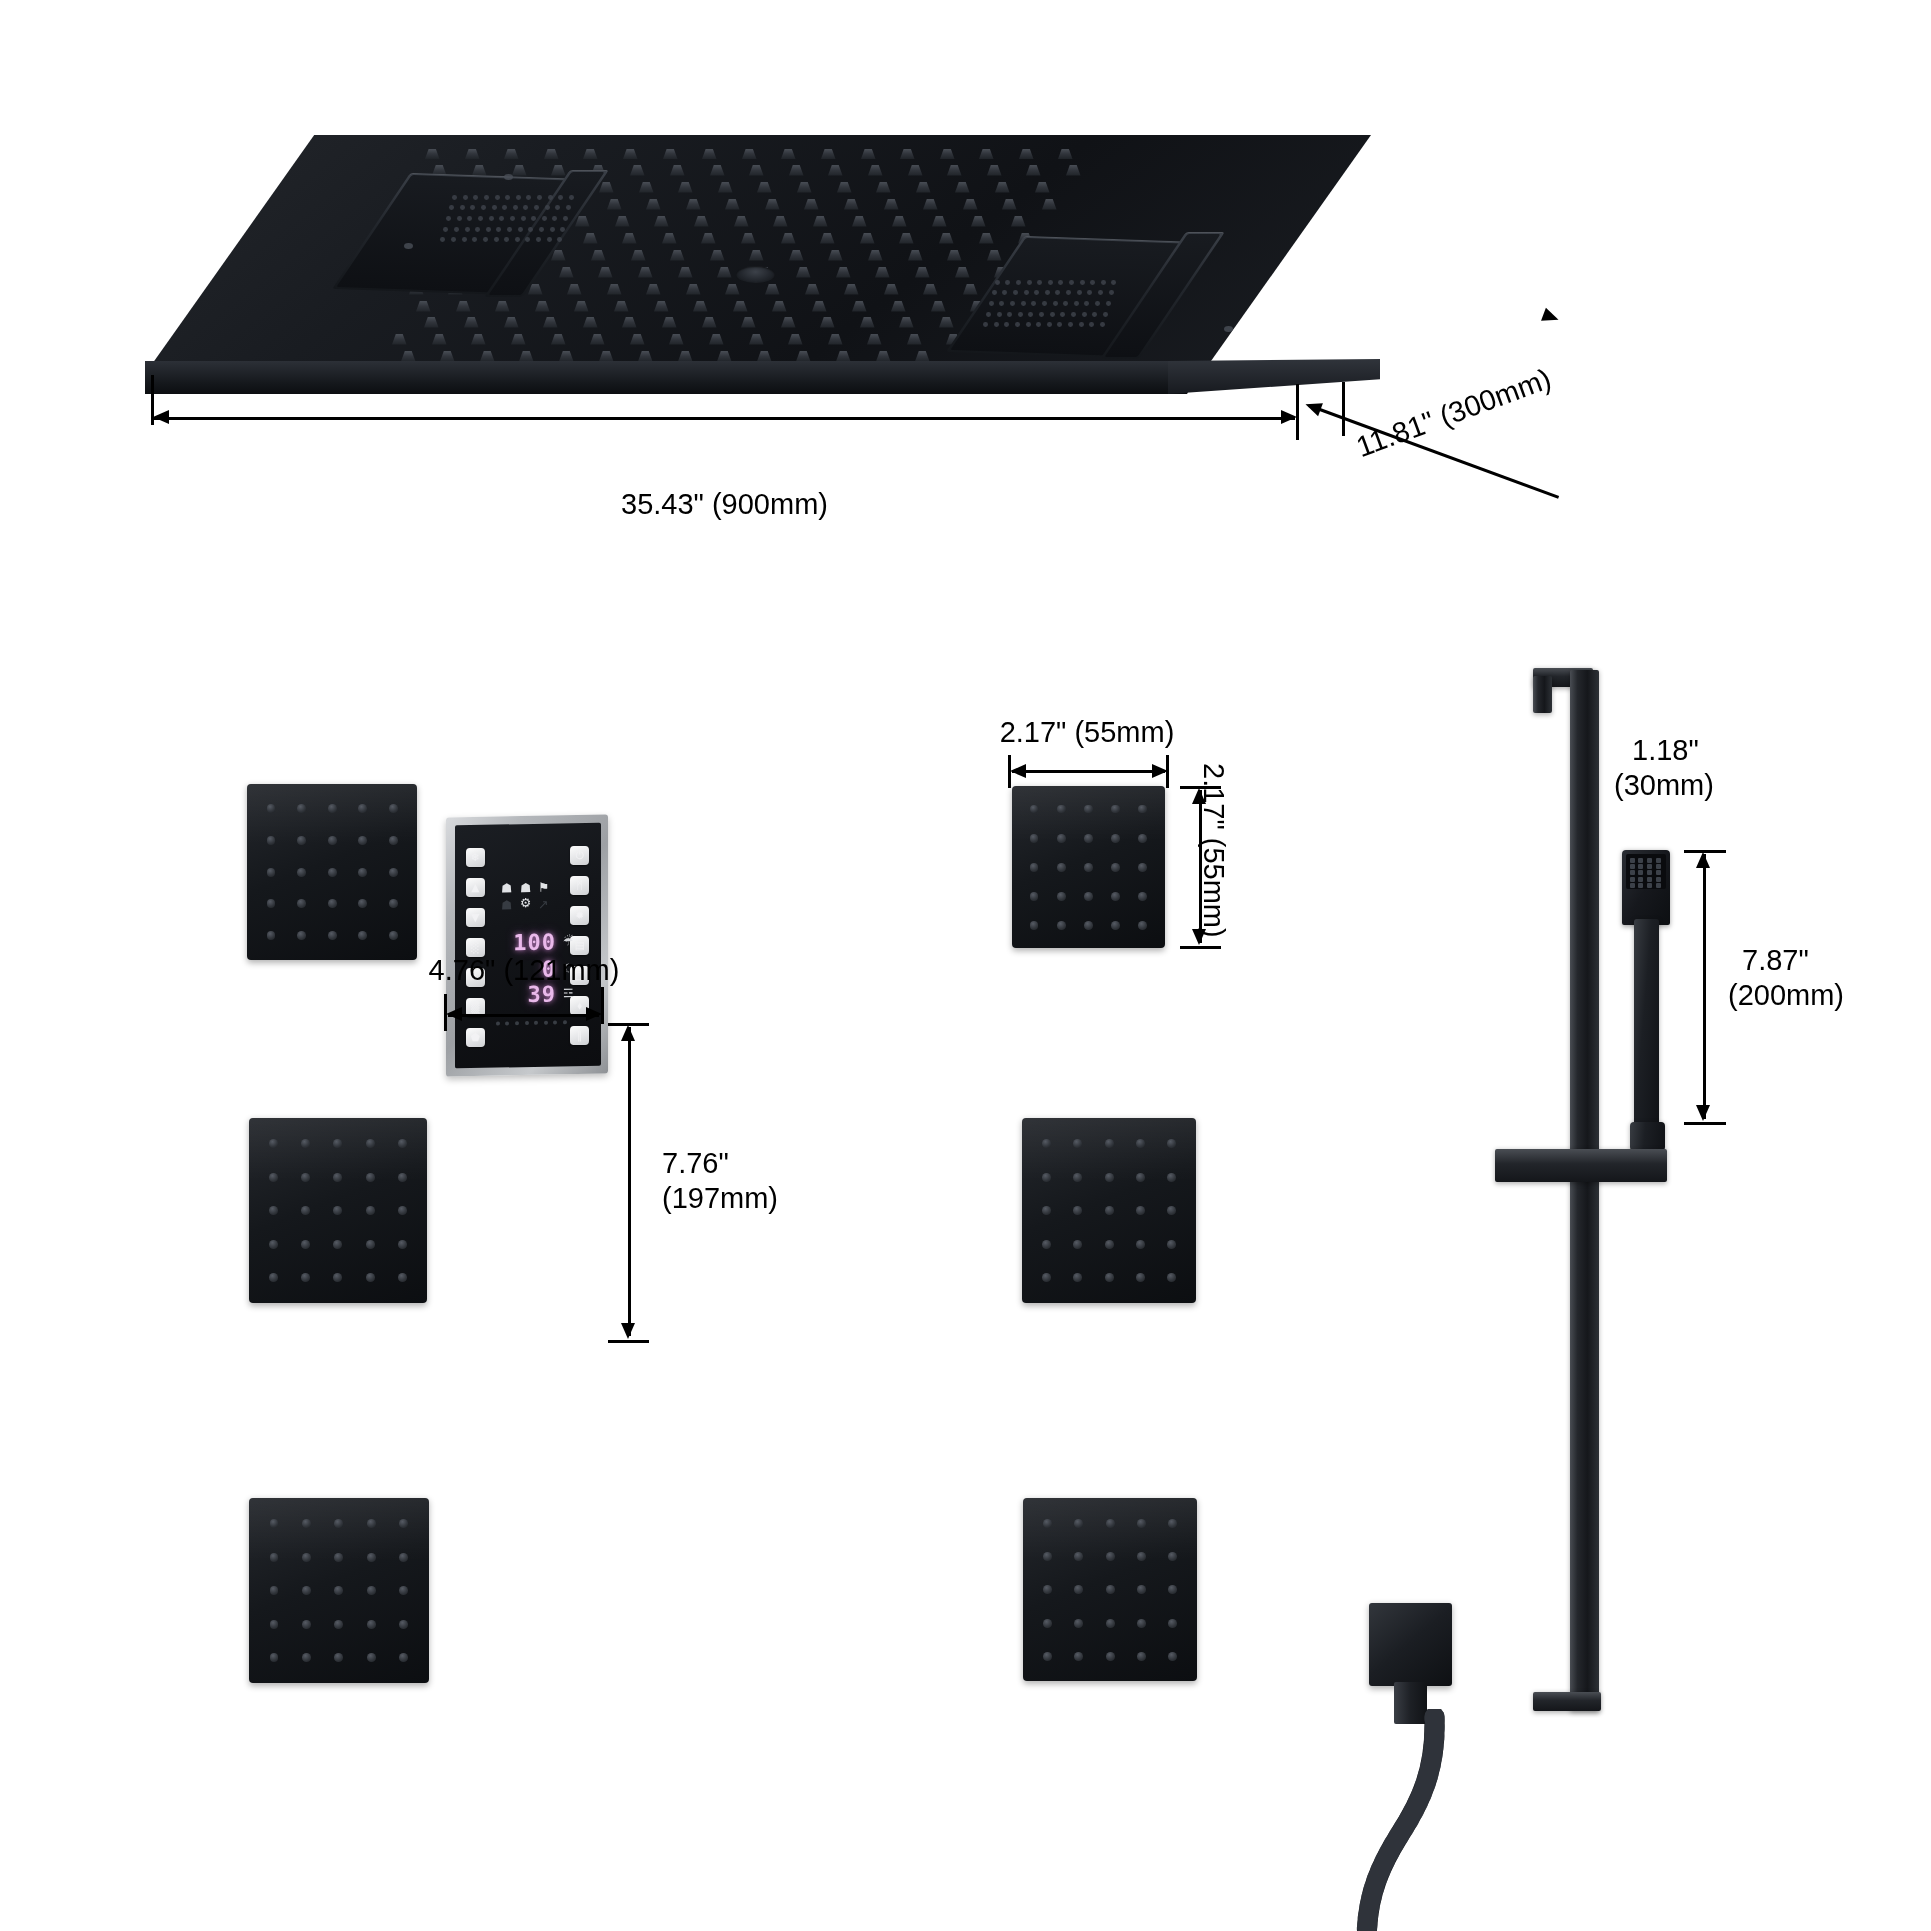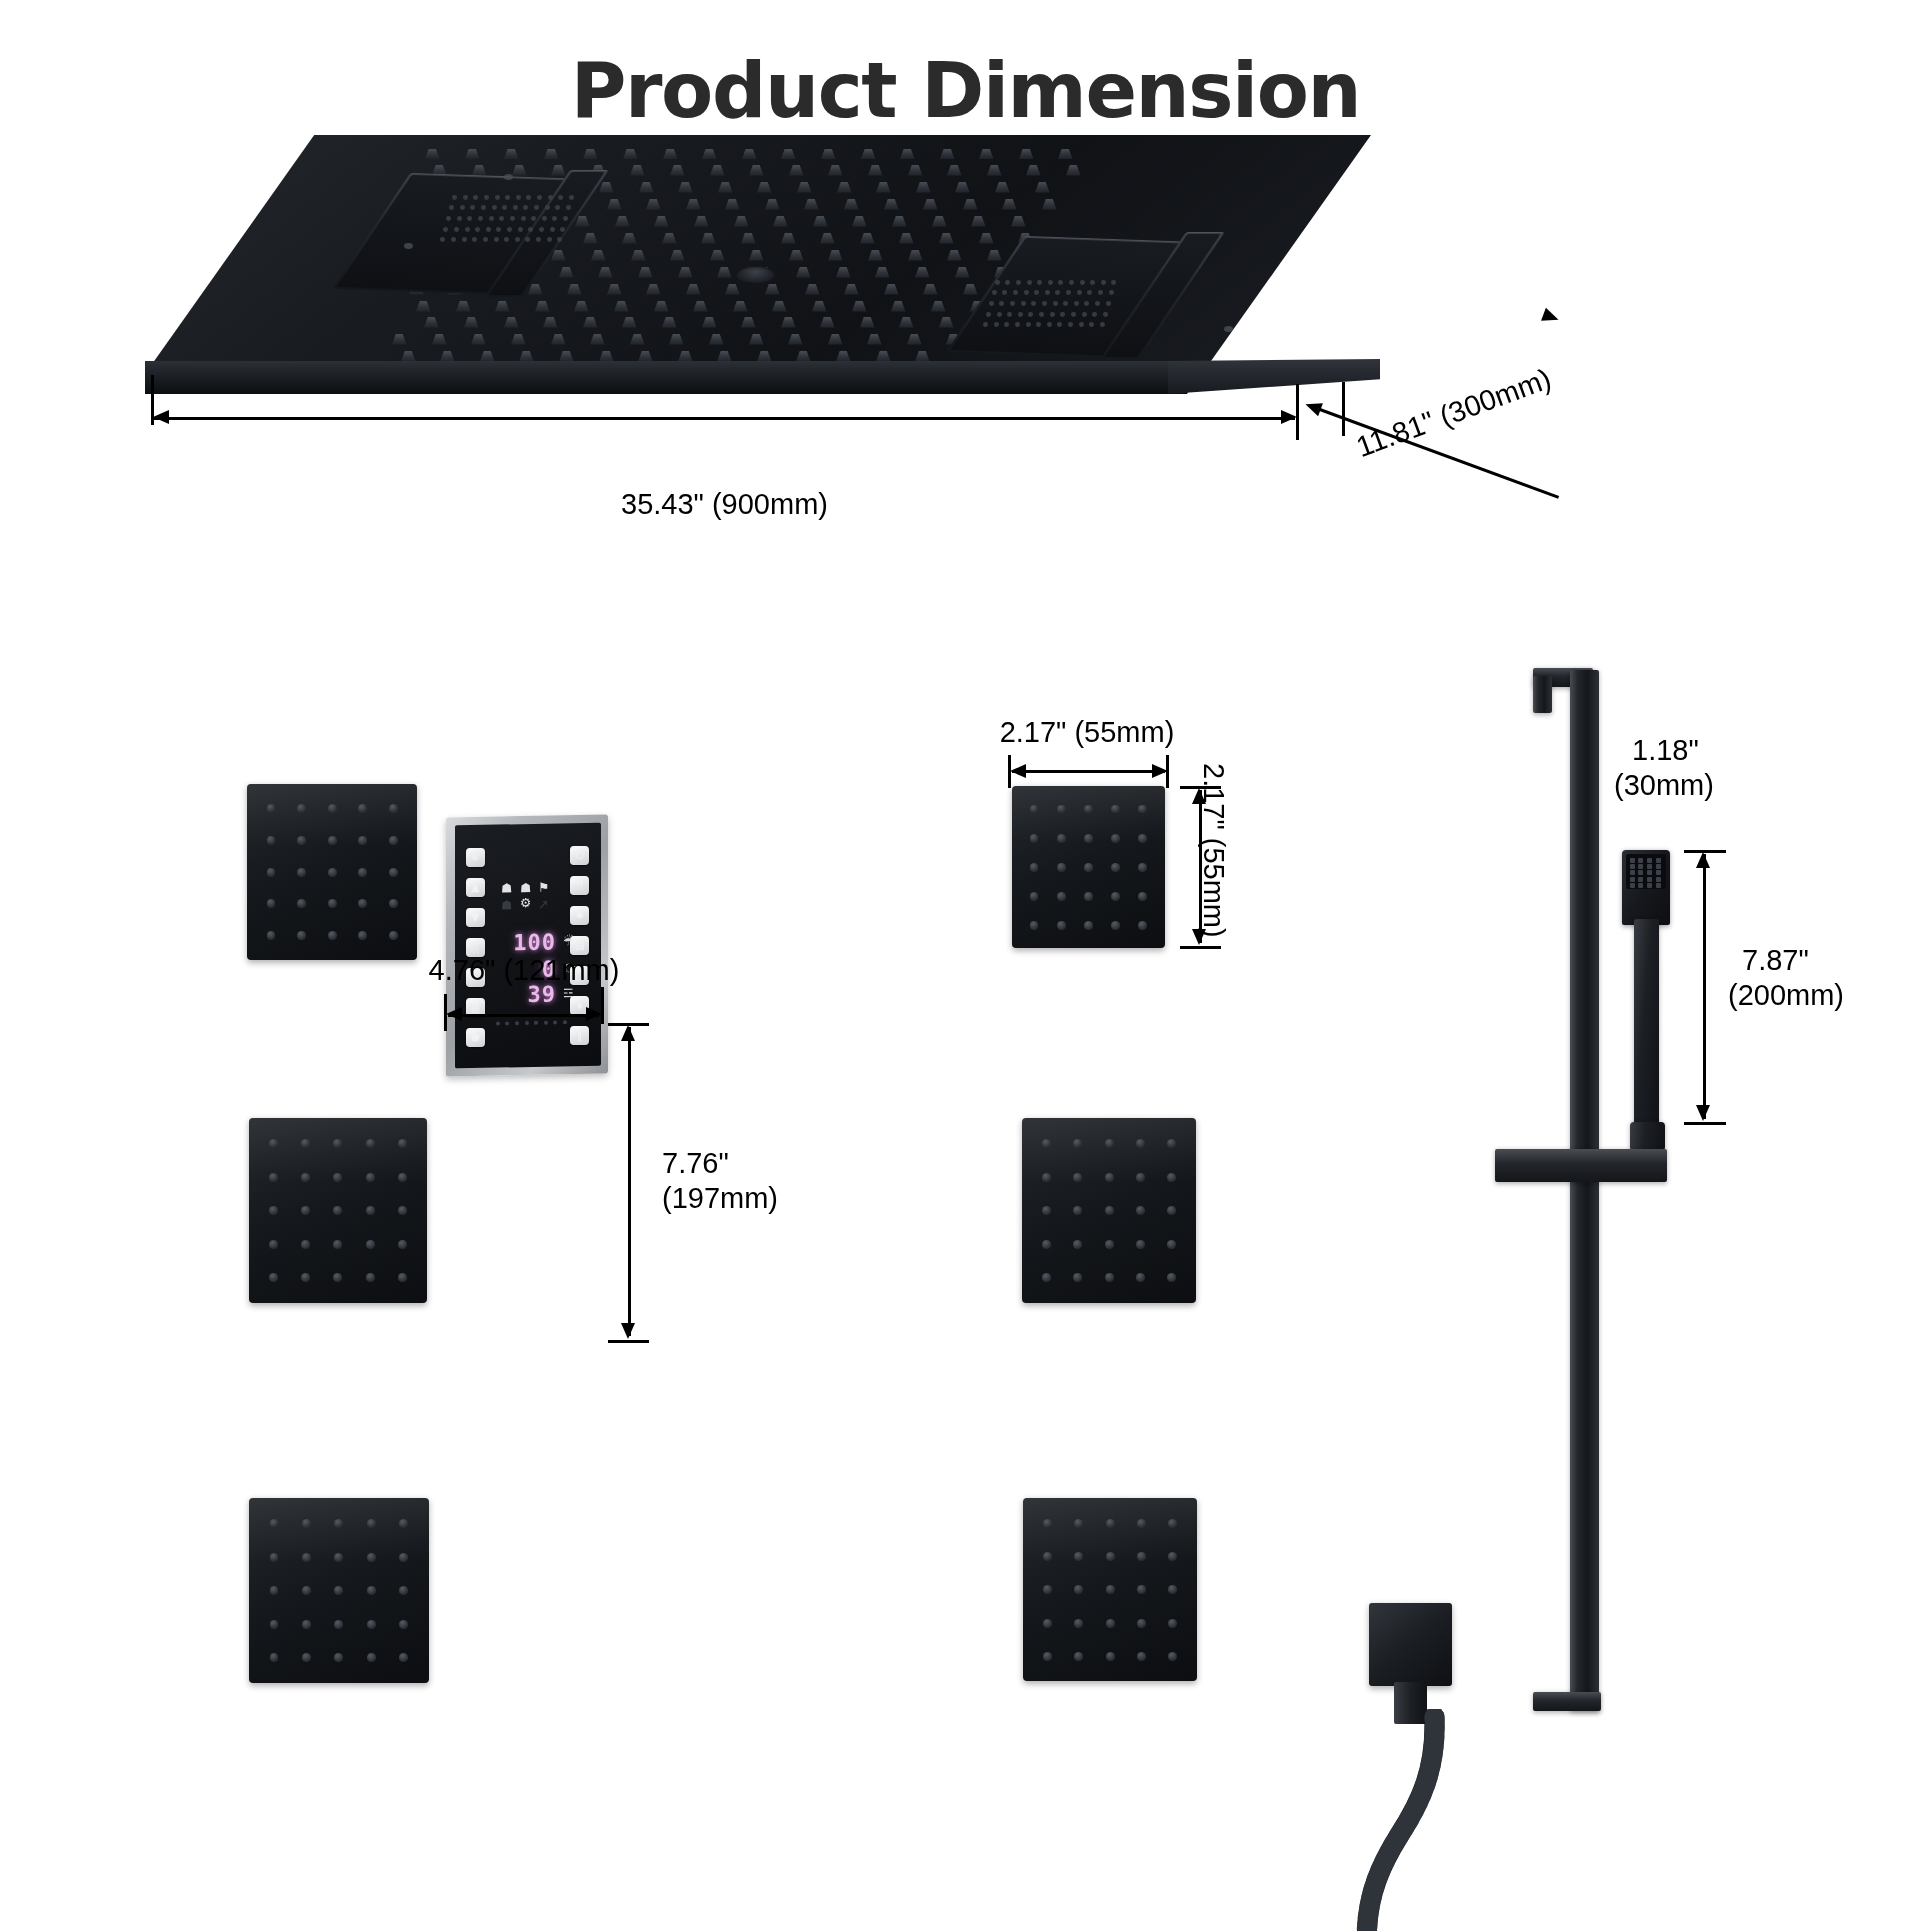--- a/index.html
+++ b/index.html
@@ -198,21 +198,20 @@
     position:absolute;
     background:linear-gradient(90deg,#3a3e45 0%,#1d2025 50%,#111316 100%);
     border-radius:1.9px;
   }
 </style>
 </head>
 <body>
 
 <div class="stage">
 
-  <div class="abs" id="page-title">Product Dimension</div>
 
   <div class="abs" id="ceiling-panel">
     <div class="cp-top"></div>
     <div class="cone-field" id="cone-field">
         <div class="cone" style="left: 280px; top: 13.5px;"></div>
         <div class="cone" style="left: 320px; top: 13.5px;"></div>
         <div class="cone" style="left: 359px; top: 13.5px;"></div>
         <div class="cone" style="left: 399px; top: 13.5px;"></div>
         <div class="cone" style="left: 438px; top: 13.5px;"></div>
         <div class="cone" style="left: 478px; top: 13.5px;"></div>

